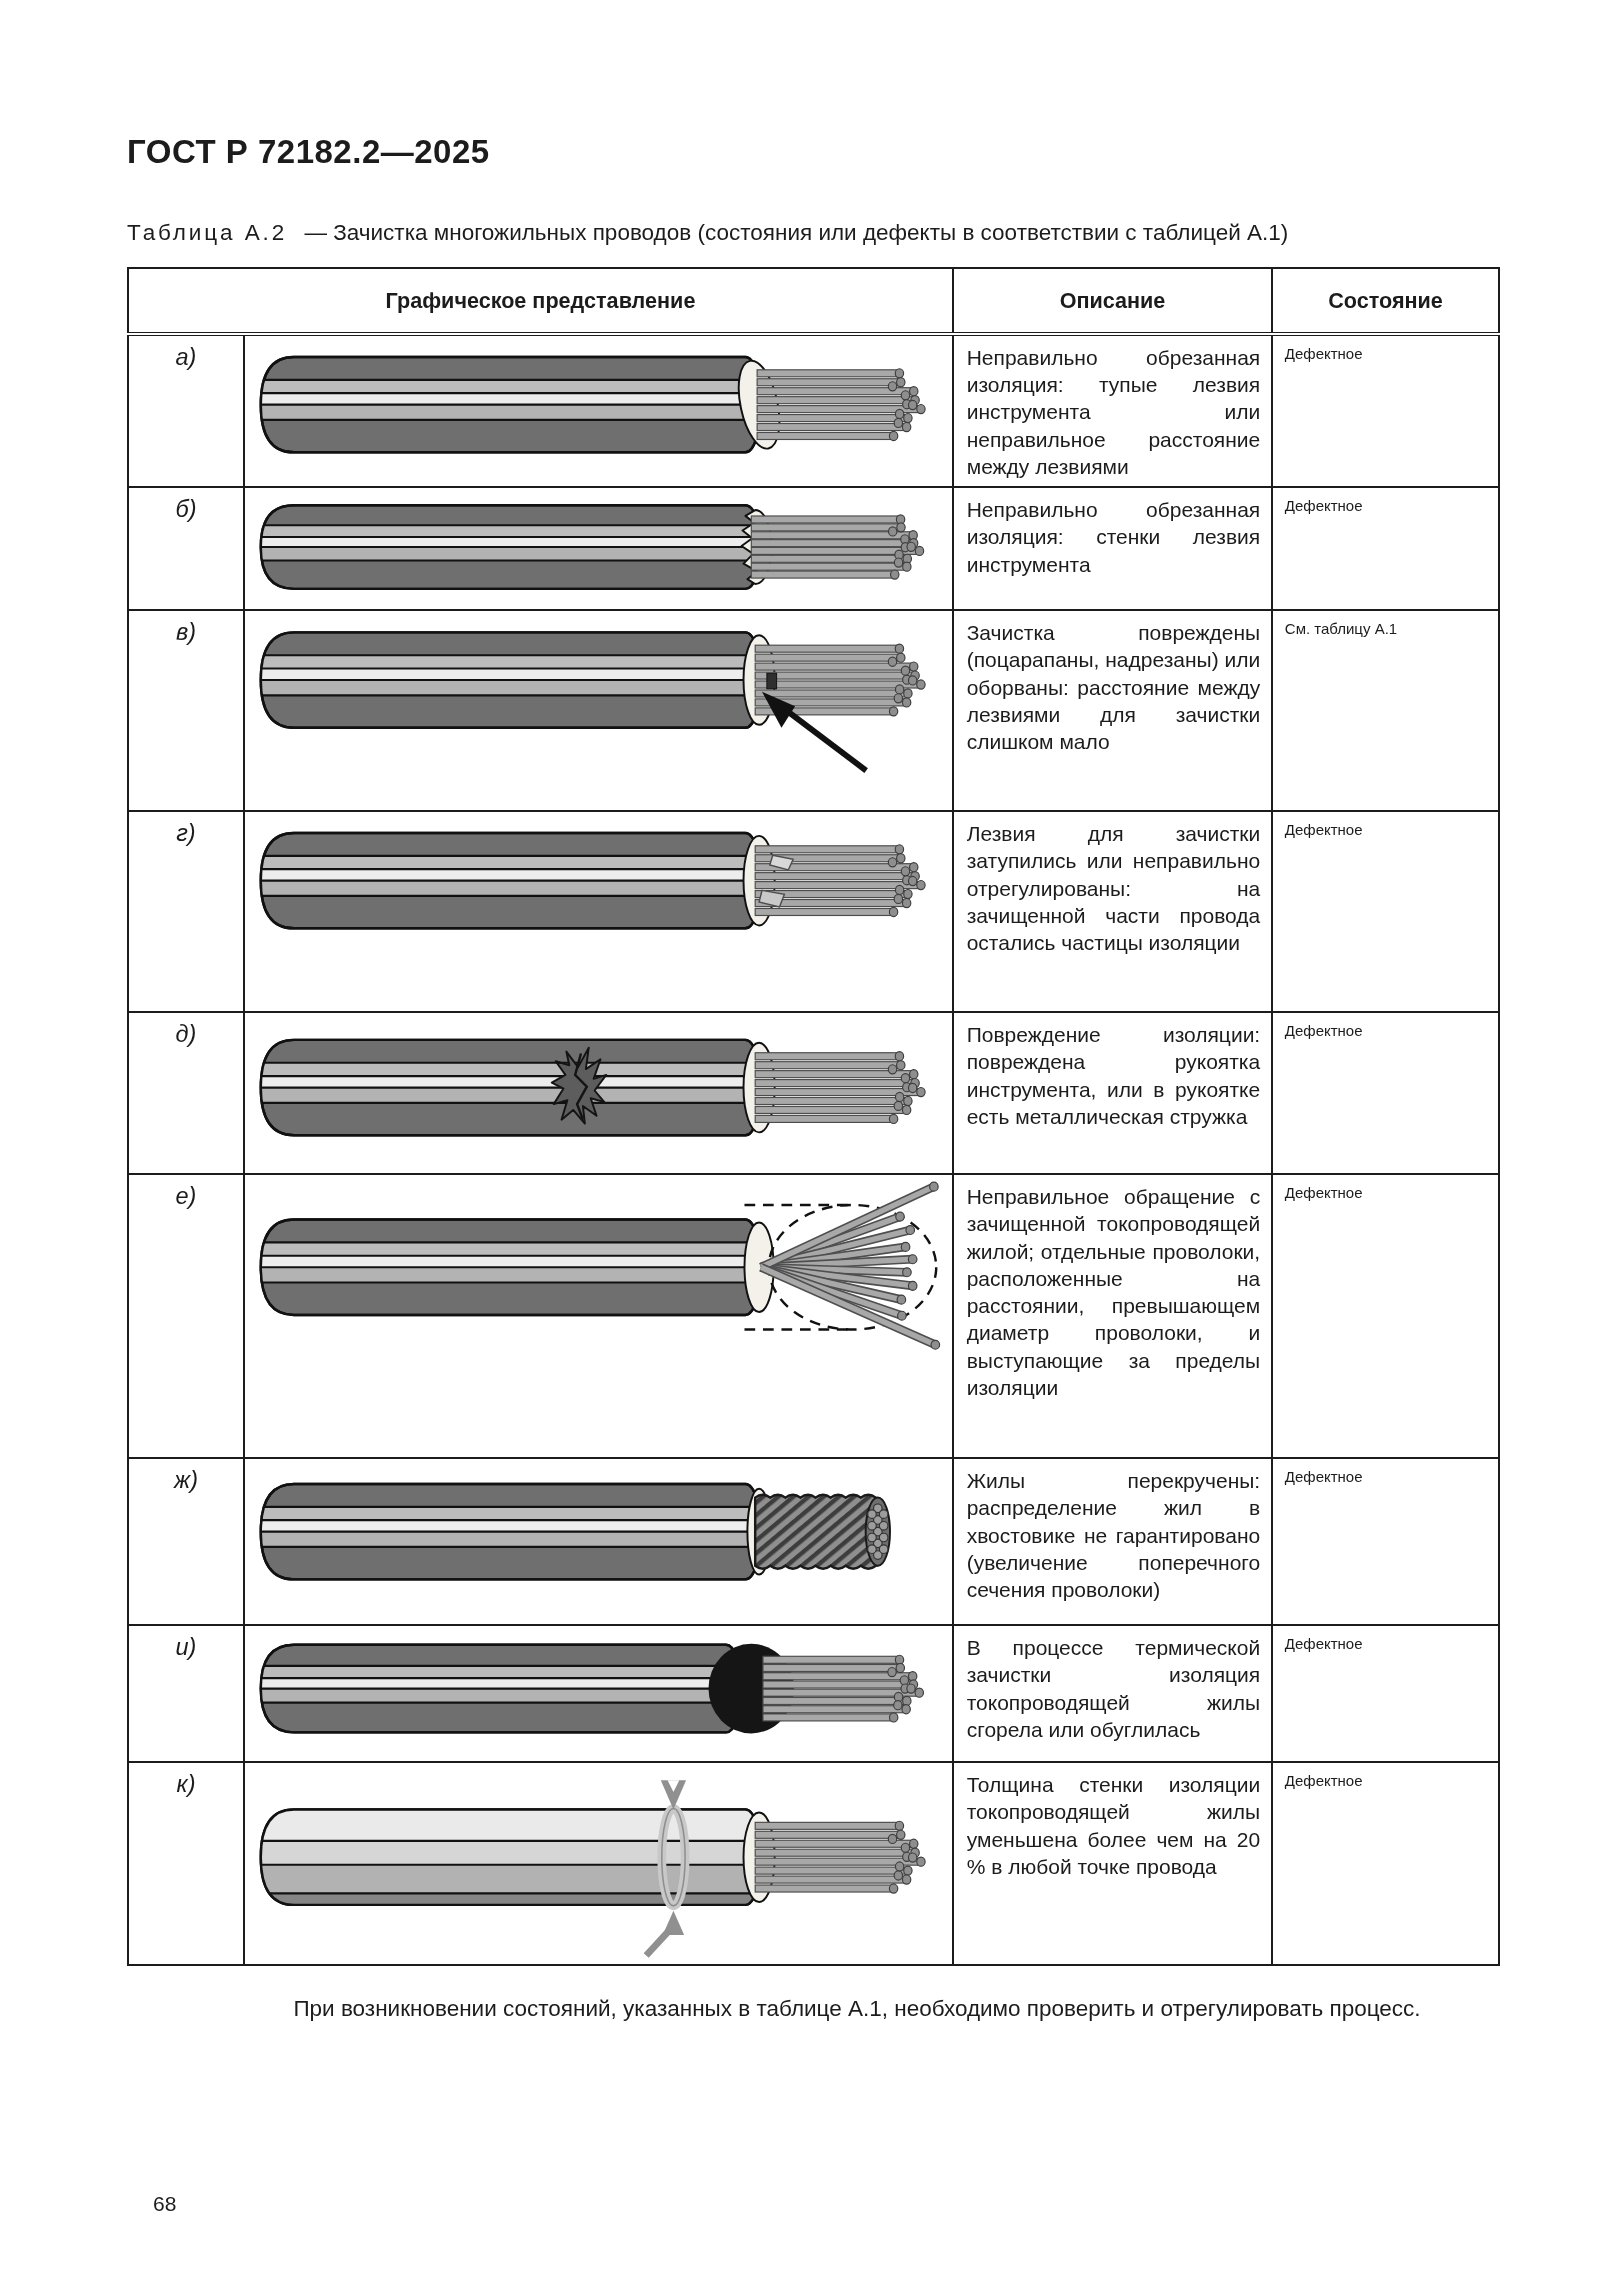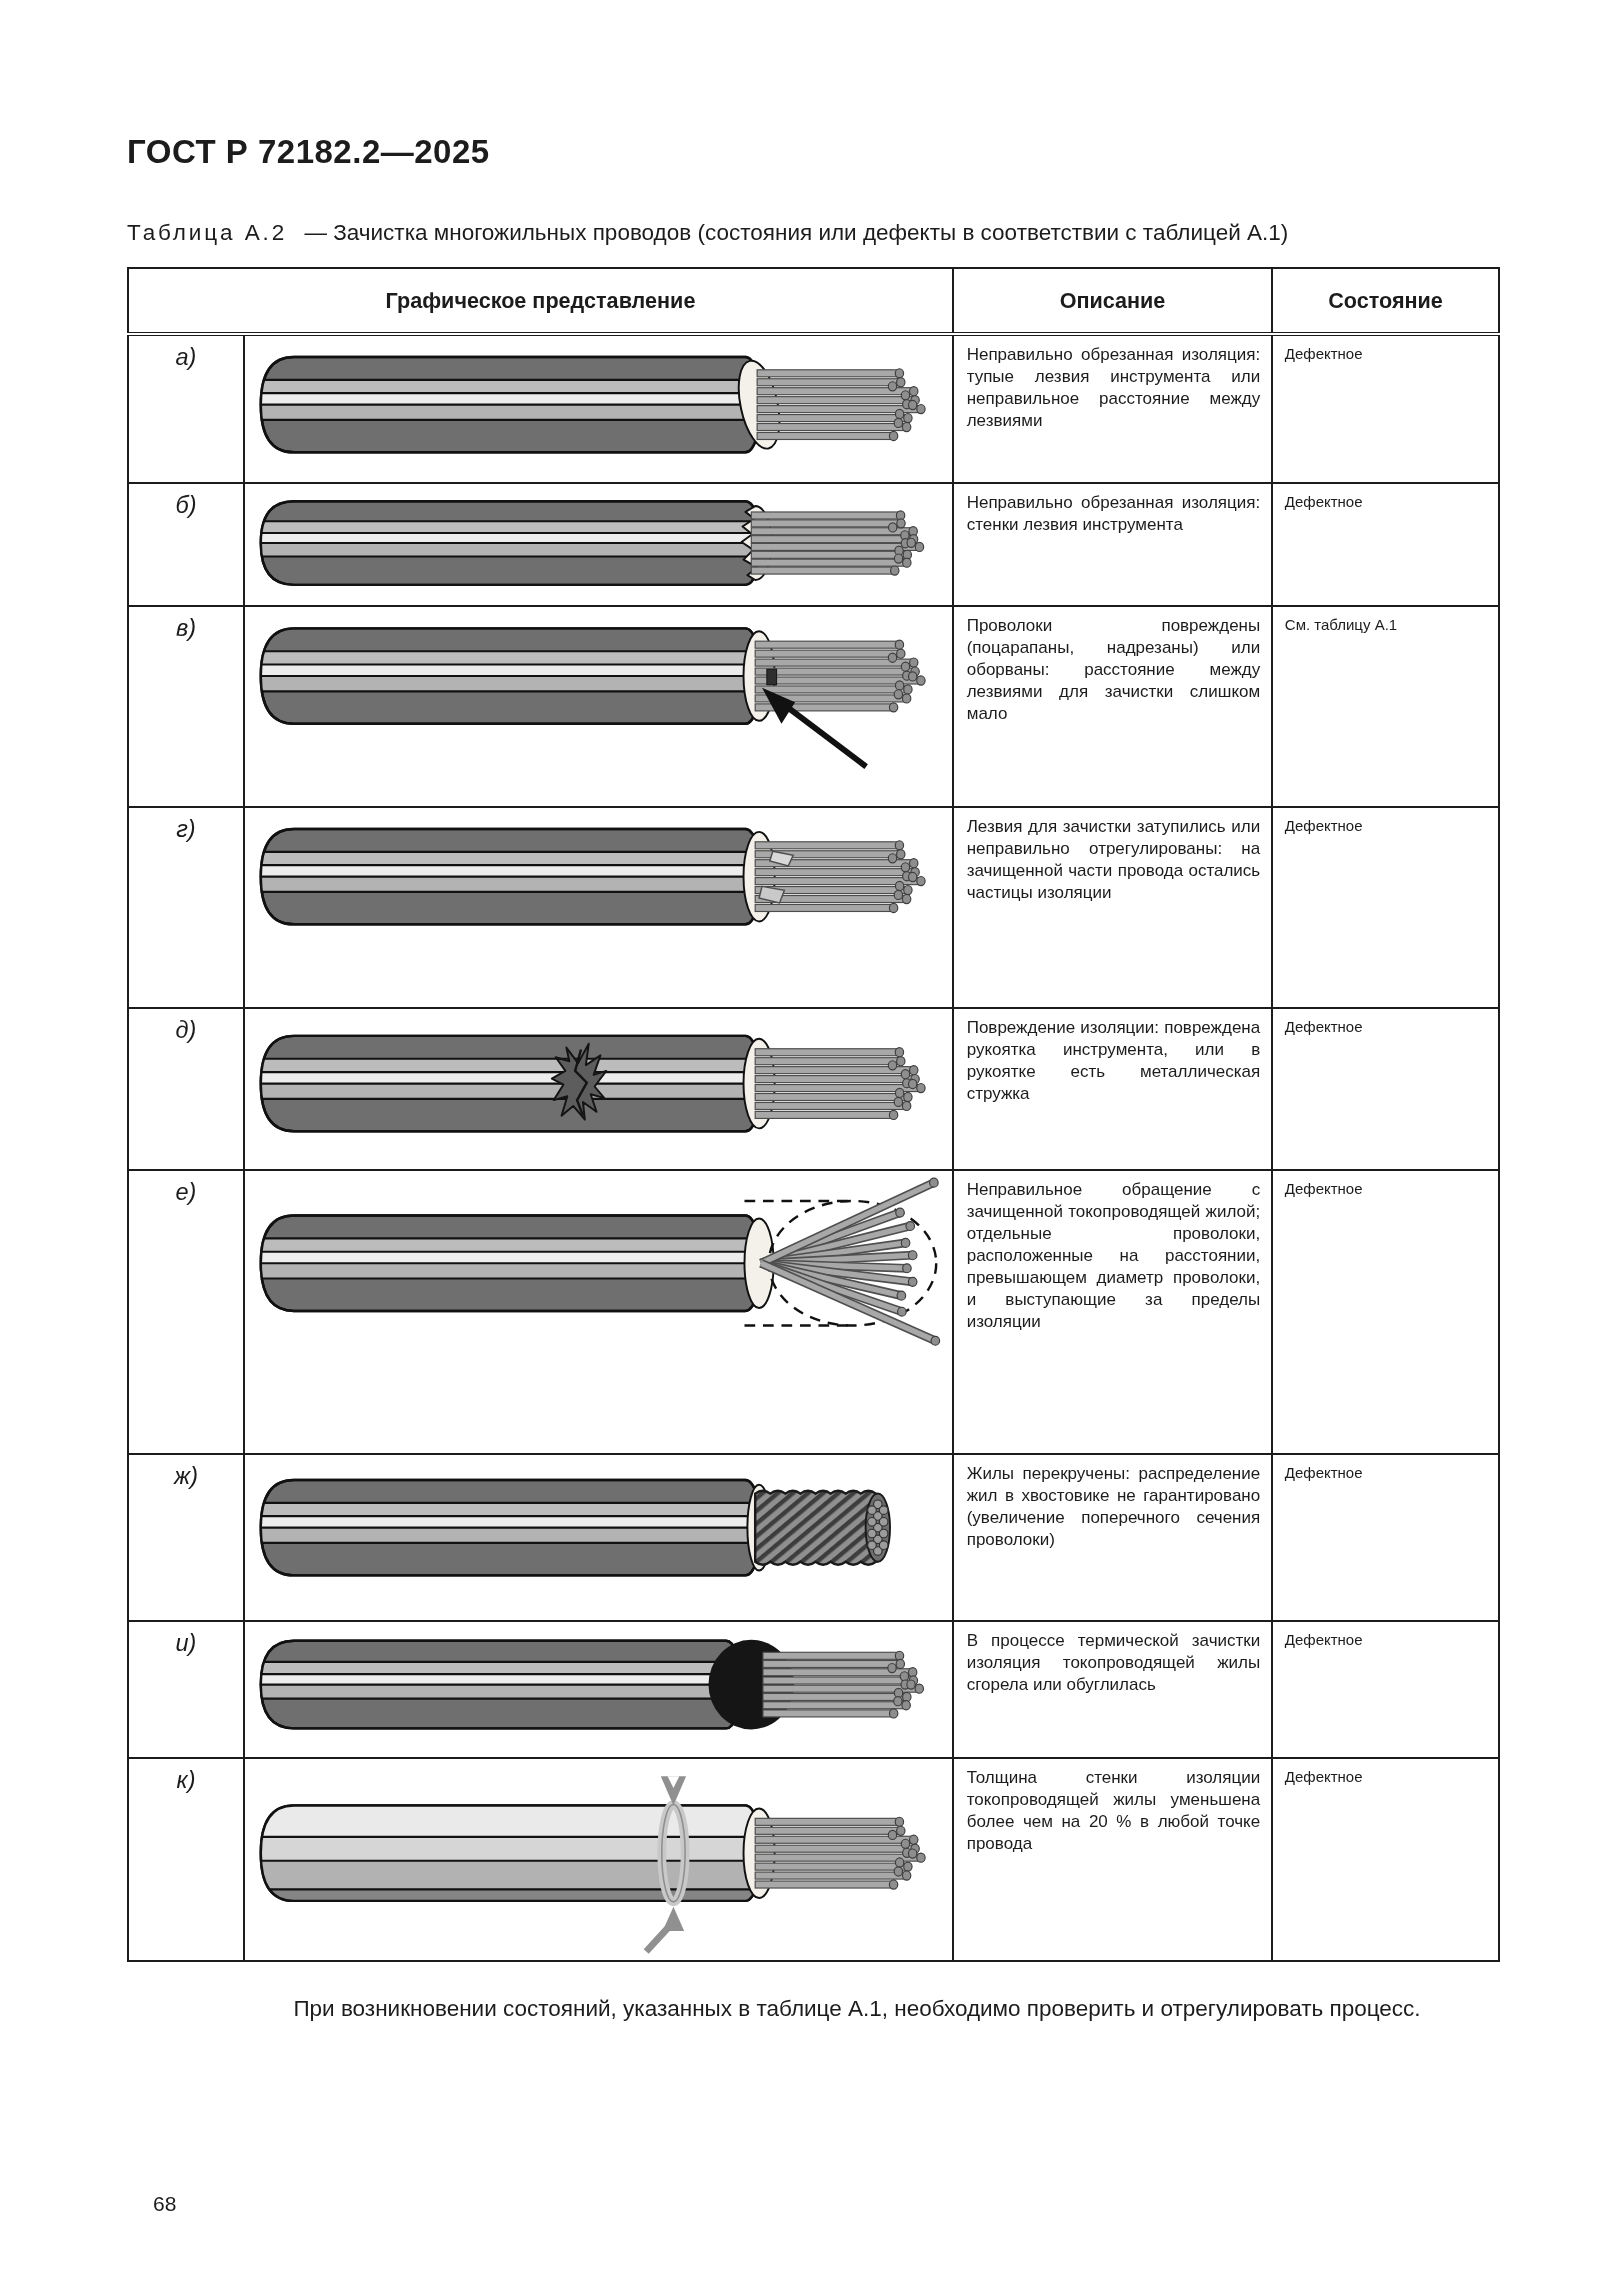--- a/index.html
+++ b/index.html
@@ -15,21 +15,21 @@
     border-collapse:collapse;table-layout:fixed;border:2.9px solid #1c1c1c;
   }
   table.gost th,table.gost td{border:2px solid #1c1c1c;}
   table.gost thead th{
     border-bottom:4.9px double #1c1c1c;font-weight:bold;font-size:21.6px;
     height:63px;vertical-align:middle;text-align:center;padding:0 3.9px;
   }
   table.gost td{vertical-align:top;}
   td.cell-label{font-style:italic;font-size:23.5px;text-align:center;padding-top:7.8px;}
   td.cell-graphic{padding:4.9px 5.9px 3.9px 7.8px;}
-  td.cell-desc{font-size:17px;line-height:1.3;text-align:justify;padding:7.8px 10.8px 5.9px 12.7px;}
+  td.cell-desc{font-size:21px;line-height:1.3;text-align:justify;padding:7.8px 10.8px 5.9px 12.7px;}
   td.cell-state{font-size:15px;line-height:1.3;padding:7.8px 9.8px 5.9px 11.8px;}
   .footnote{position:absolute;left:127px;top:1996px;width:1370px;font-size:22.5px;text-indent:90px;text-align:center;}
   .page-number{position:absolute;left:153px;top:2192px;font-size:21px;}
   svg.wire{display:block;}
 </style>
 </head>
 <body>
 
 <div class="page">
 
@@ -192,21 +192,21 @@
               <ellipse cx="672.9" cy="78.8" rx="4.3" ry="4.7" fill="#8e8e8e" stroke="#3e3e3e" stroke-width="1.2"></ellipse>
               <ellipse cx="664.4" cy="74.6" rx="4.3" ry="4.7" fill="#8e8e8e" stroke="#3e3e3e" stroke-width="1.2"></ellipse>
               <ellipse cx="671.6" cy="88.0" rx="4.3" ry="4.7" fill="#8e8e8e" stroke="#3e3e3e" stroke-width="1.2"></ellipse>
               <ellipse cx="663.1" cy="83.8" rx="4.3" ry="4.7" fill="#8e8e8e" stroke="#3e3e3e" stroke-width="1.2"></ellipse>
               <ellipse cx="658.2" cy="97.2" rx="4.3" ry="4.7" fill="#8e8e8e" stroke="#3e3e3e" stroke-width="1.2"></ellipse>
               <rect x="528" y="58" width="10" height="16" fill="#2f2f2f" stroke="#111" stroke-width="1"></rect>
               <line x1="630" y1="158" x2="549" y2="97" stroke="#111" stroke-width="6"></line>
               <polygon points="523,77 557,92 543,114" fill="#111"></polygon>
             </svg>
           </td>
-          <td class="cell-desc">Проволоки повреждены (поцарапаны, надрезаны) или оборваны: расстояние между лезвиями для зачистки слишком мало</td>
+          <td class="cell-desc">Зачистка повреждены (поцарапаны, надрезаны) или оборваны: расстояние между лезвиями для зачистки слишком мало</td>
           <td class="cell-state">См. таблицу А.1</td>
         </tr>
         <tr style="height: 201px;">
           <td class="cell-label">г)</td>
           <td class="cell-graphic">
             <svg class="wire" width="691" height="137" viewBox="0 0 710 140" xmlns="http://www.w3.org/2000/svg">
               <defs>
                 <clipPath id="clip3">
                   <path d="M 42 16 L 506 16 A 16 49 0 0 1 506 114 L 42 114 Q 8 114 8 65 Q 8 16 42 16 Z"></path>
                 </clipPath>

